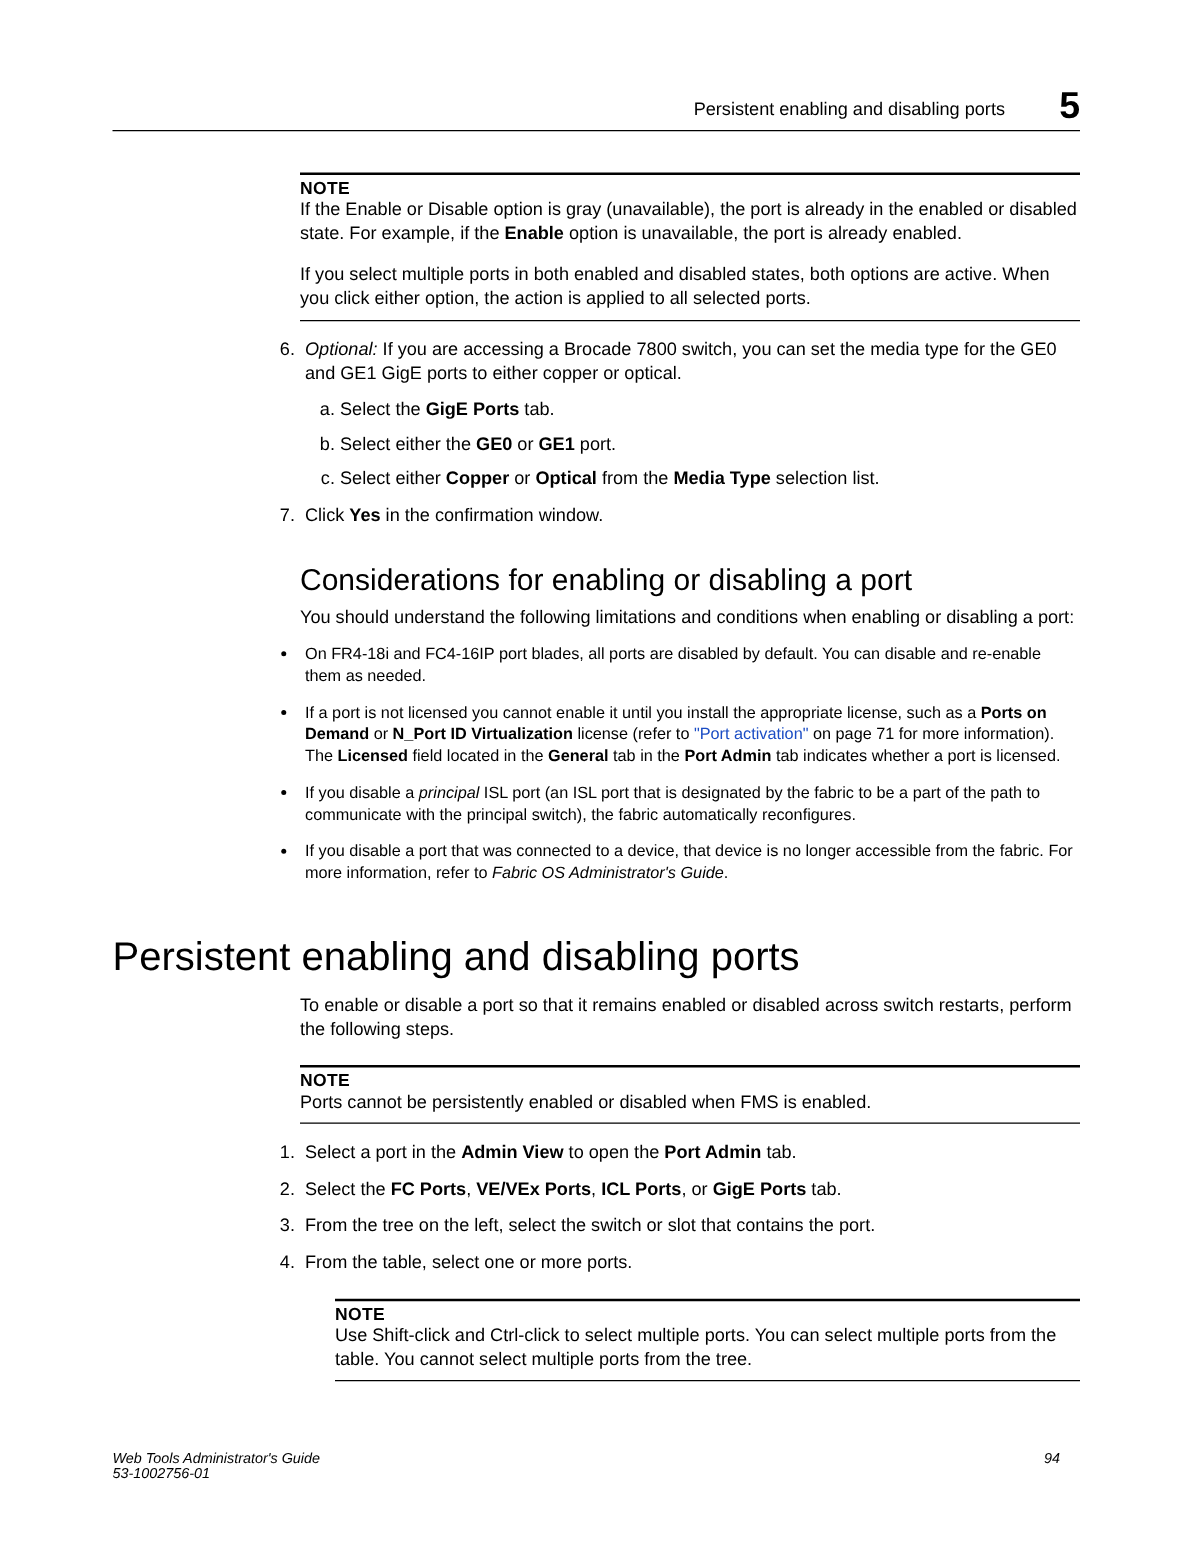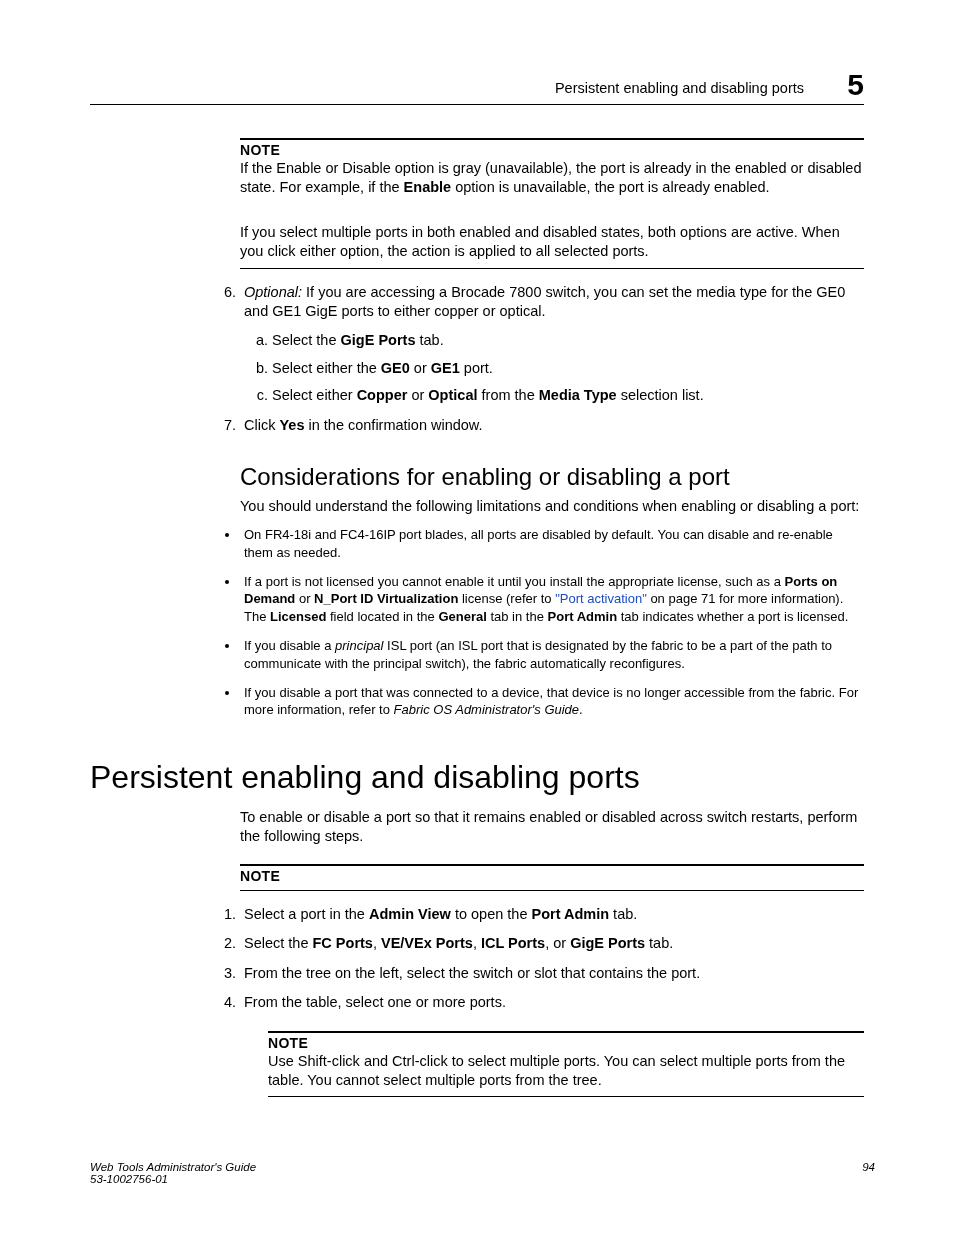--- a/index.html
+++ b/index.html
@@ -113,21 +113,21 @@
     margin: 40px 0 8px -150px;
     font-weight: normal;
   }
   .link { color: #1a4cc4; }
   .bold { font-weight: bold; }
   .italic { font-style: italic; }
   .footer {
     position: absolute;
     left: 90px;
     bottom: 50px;
-    right: 79px;
+    right: 106px;
     font-size: 11.5px;
     font-style: italic;
   }
   .footer-page {
     position: absolute;
     right: 0;
     top: 0;
     font-style: italic;
   }
 </style>
@@ -142,21 +142,21 @@
     <div class="header-rule"></div>
   </div>
 
   <div class="body-indent">
 
     <div class="note-rule"></div>
     <div class="note-label">NOTE</div>
     <p class="note-text">
       <span>If the Enable or Disable option is gray (unavailable), the port is already in the enabled or disabled state. For example, if the </span><span class="bold">Enable</span><span> option is unavailable, the port is already enabled.</span>
     </p>
-    <p class="note-text" style="margin-top:26px;">If you select multiple ports in both enabled and disabled states, both options are active. When you click either option, the action is applied to all selected ports.</p>
+    <p class="note-text" style="margin-top:14px;">If you select multiple ports in both enabled and disabled states, both options are active. When you click either option, the action is applied to all selected ports.</p>
     <div class="note-rule-end"></div>
 
     <ol class="num" start="6">
       <li>
         <span class="italic">Optional:</span><span> If you are accessing a Brocade 7800 switch, you can set the media type for the GE0 and GE1 GigE ports to either copper or optical.</span>
         <ol class="alpha">
           <li><span>Select the </span><span class="bold">GigE Ports</span><span> tab.</span></li>
           <li><span>Select either the </span><span class="bold">GE0</span><span> or </span><span class="bold">GE1</span><span> port.</span></li>
           <li><span>Select either </span><span class="bold">Copper</span><span> or </span><span class="bold">Optical</span><span> from the </span><span class="bold">Media Type</span><span> selection list.</span></li>
         </ol>
@@ -180,20 +180,21 @@
       <li>
         <span>If you disable a port that was connected to a device, that device is no longer accessible from the fabric. For more information, refer to </span><span class="italic">Fabric OS Administrator's Guide</span><span>.</span>
       </li>
     </ul>
 
     <h1 class="h1">Persistent enabling and disabling ports</h1>
     <p class="para">To enable or disable a port so that it remains enabled or disabled across switch restarts, perform the following steps.</p>
 
     <div class="note-rule"></div>
     <div class="note-label">NOTE</div>
+    <p class="note-text">Ports cannot be persistently enabled or disabled when FMS is enabled.</p>
     <div class="note-rule-end"></div>
 
     <ol class="num">
       <li>
         <span>Select a port in the </span><span class="bold">Admin View</span><span> to open the </span><span class="bold">Port Admin</span><span> tab.</span>
       </li>
       <li>
         <span>Select the </span><span class="bold">FC Ports</span><span>, </span><span class="bold">VE/VEx Ports</span><span>, </span><span class="bold">ICL Ports</span><span>, or </span><span class="bold">GigE Ports</span><span> tab.</span>
       </li>
       <li>From the tree on the left, select the switch or slot that contains the port.</li>

